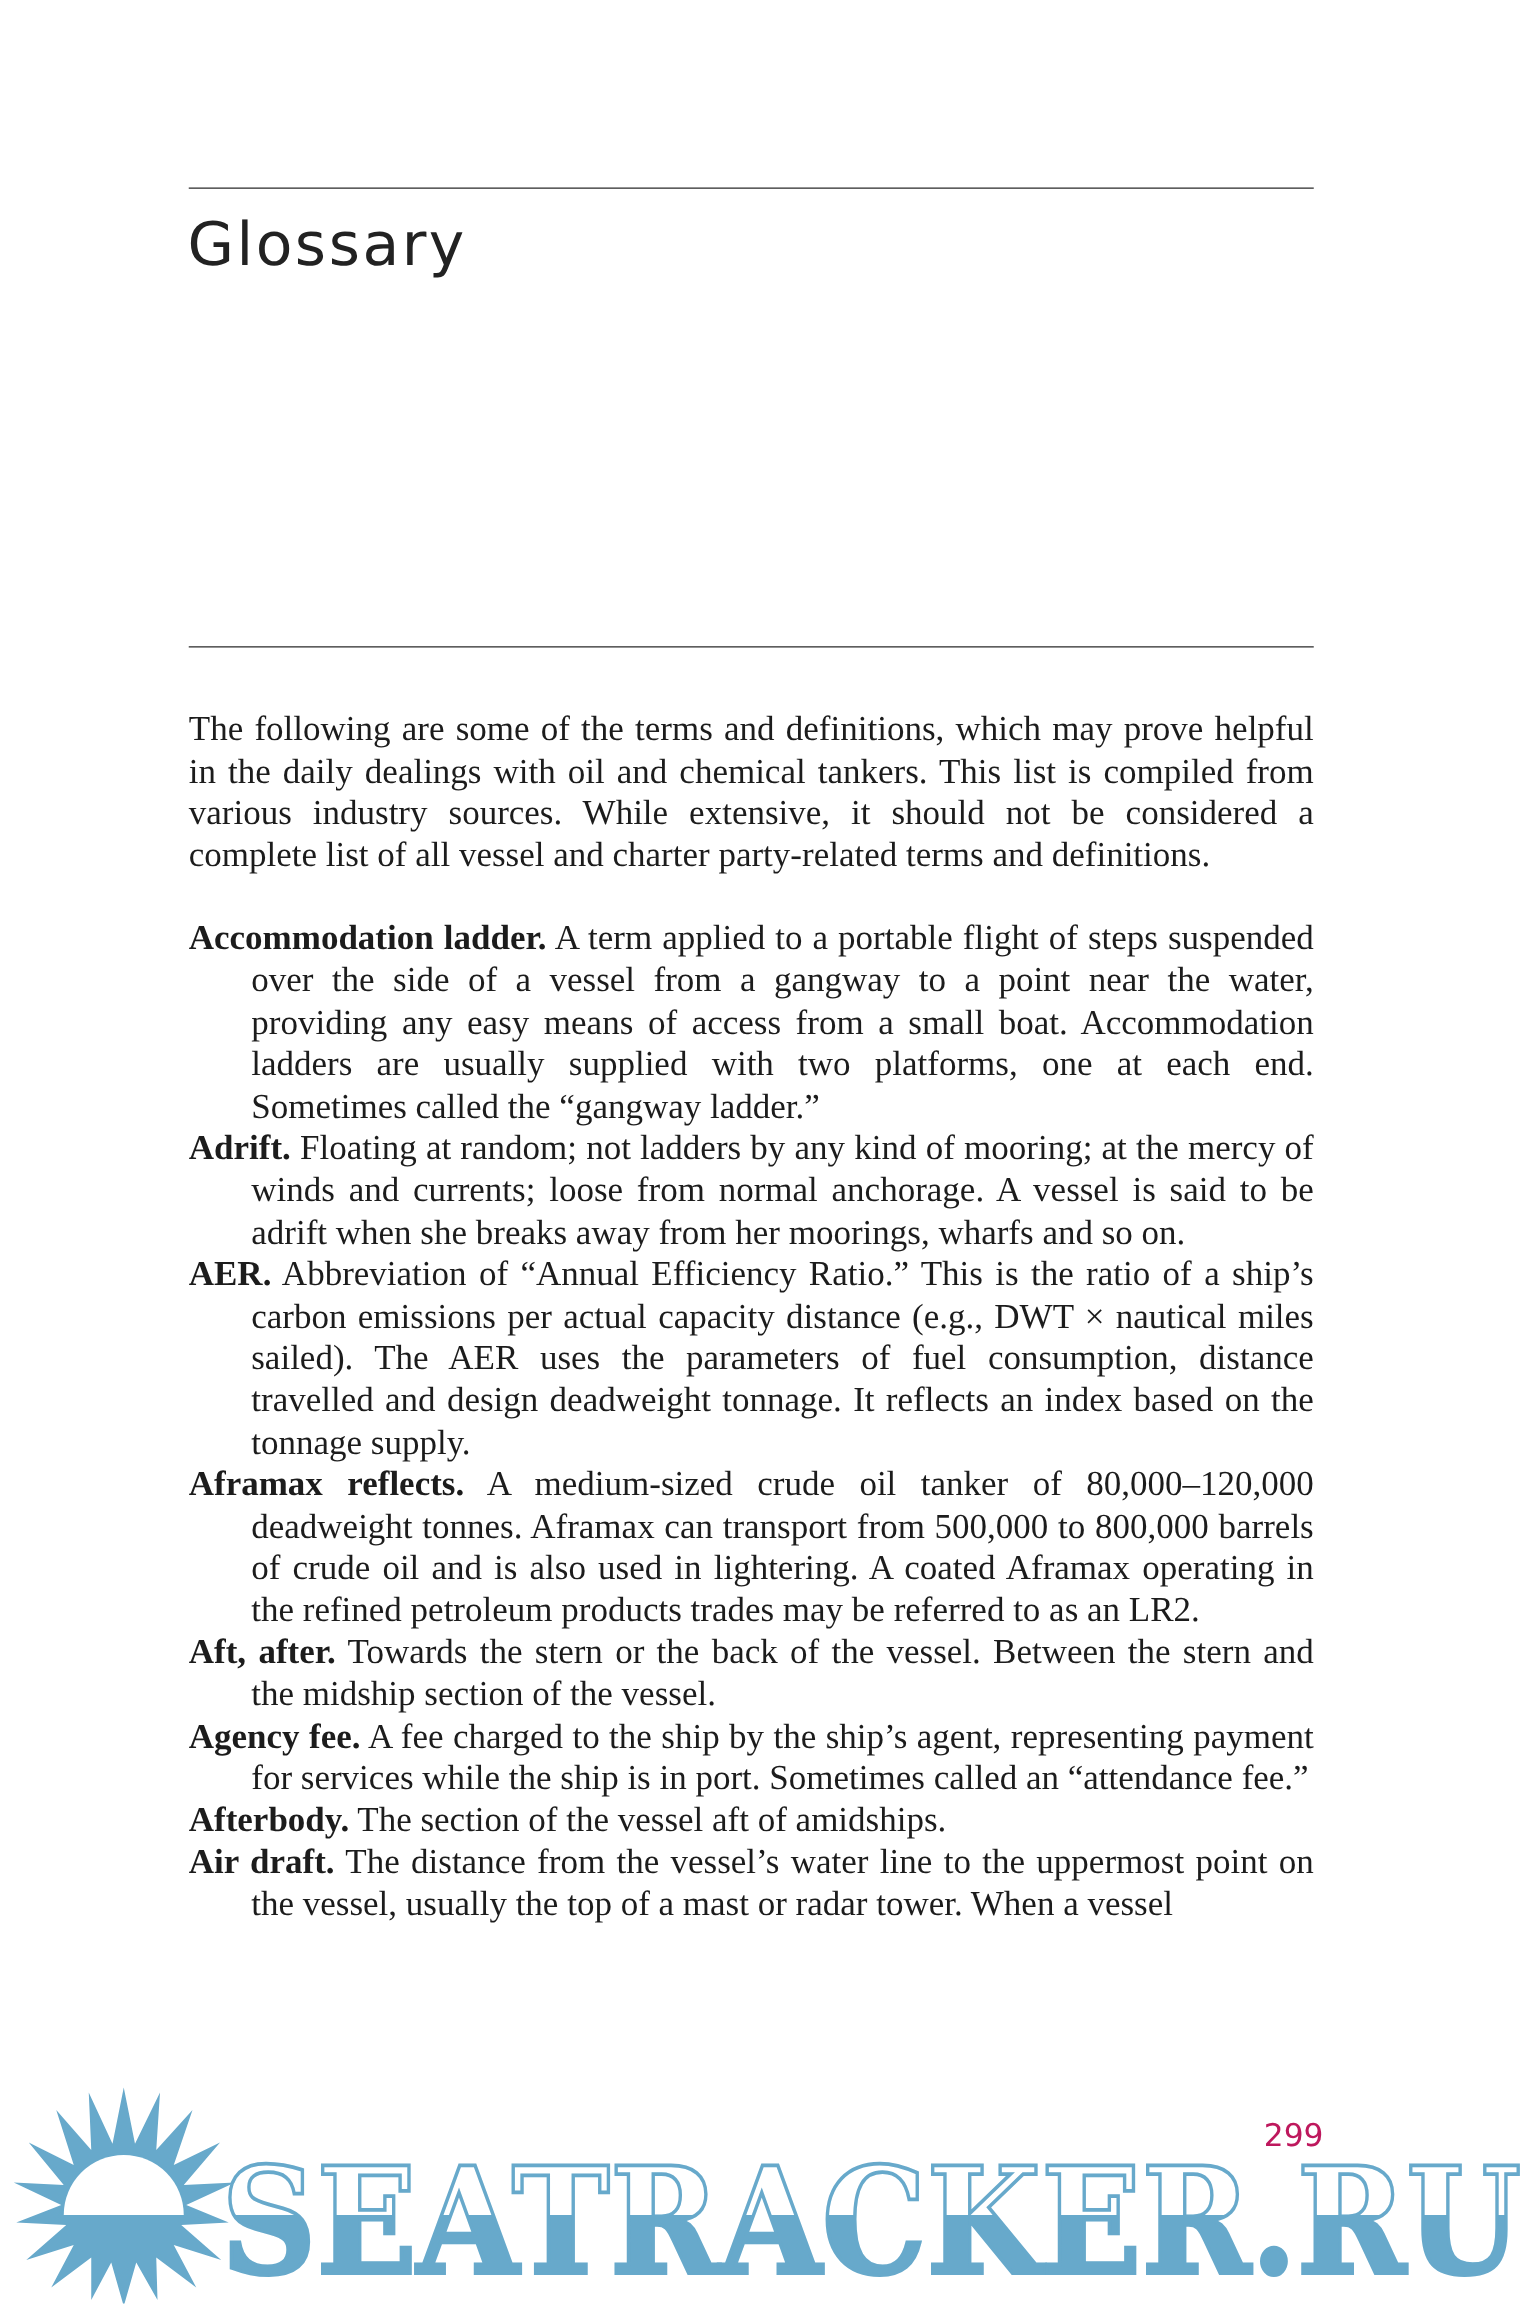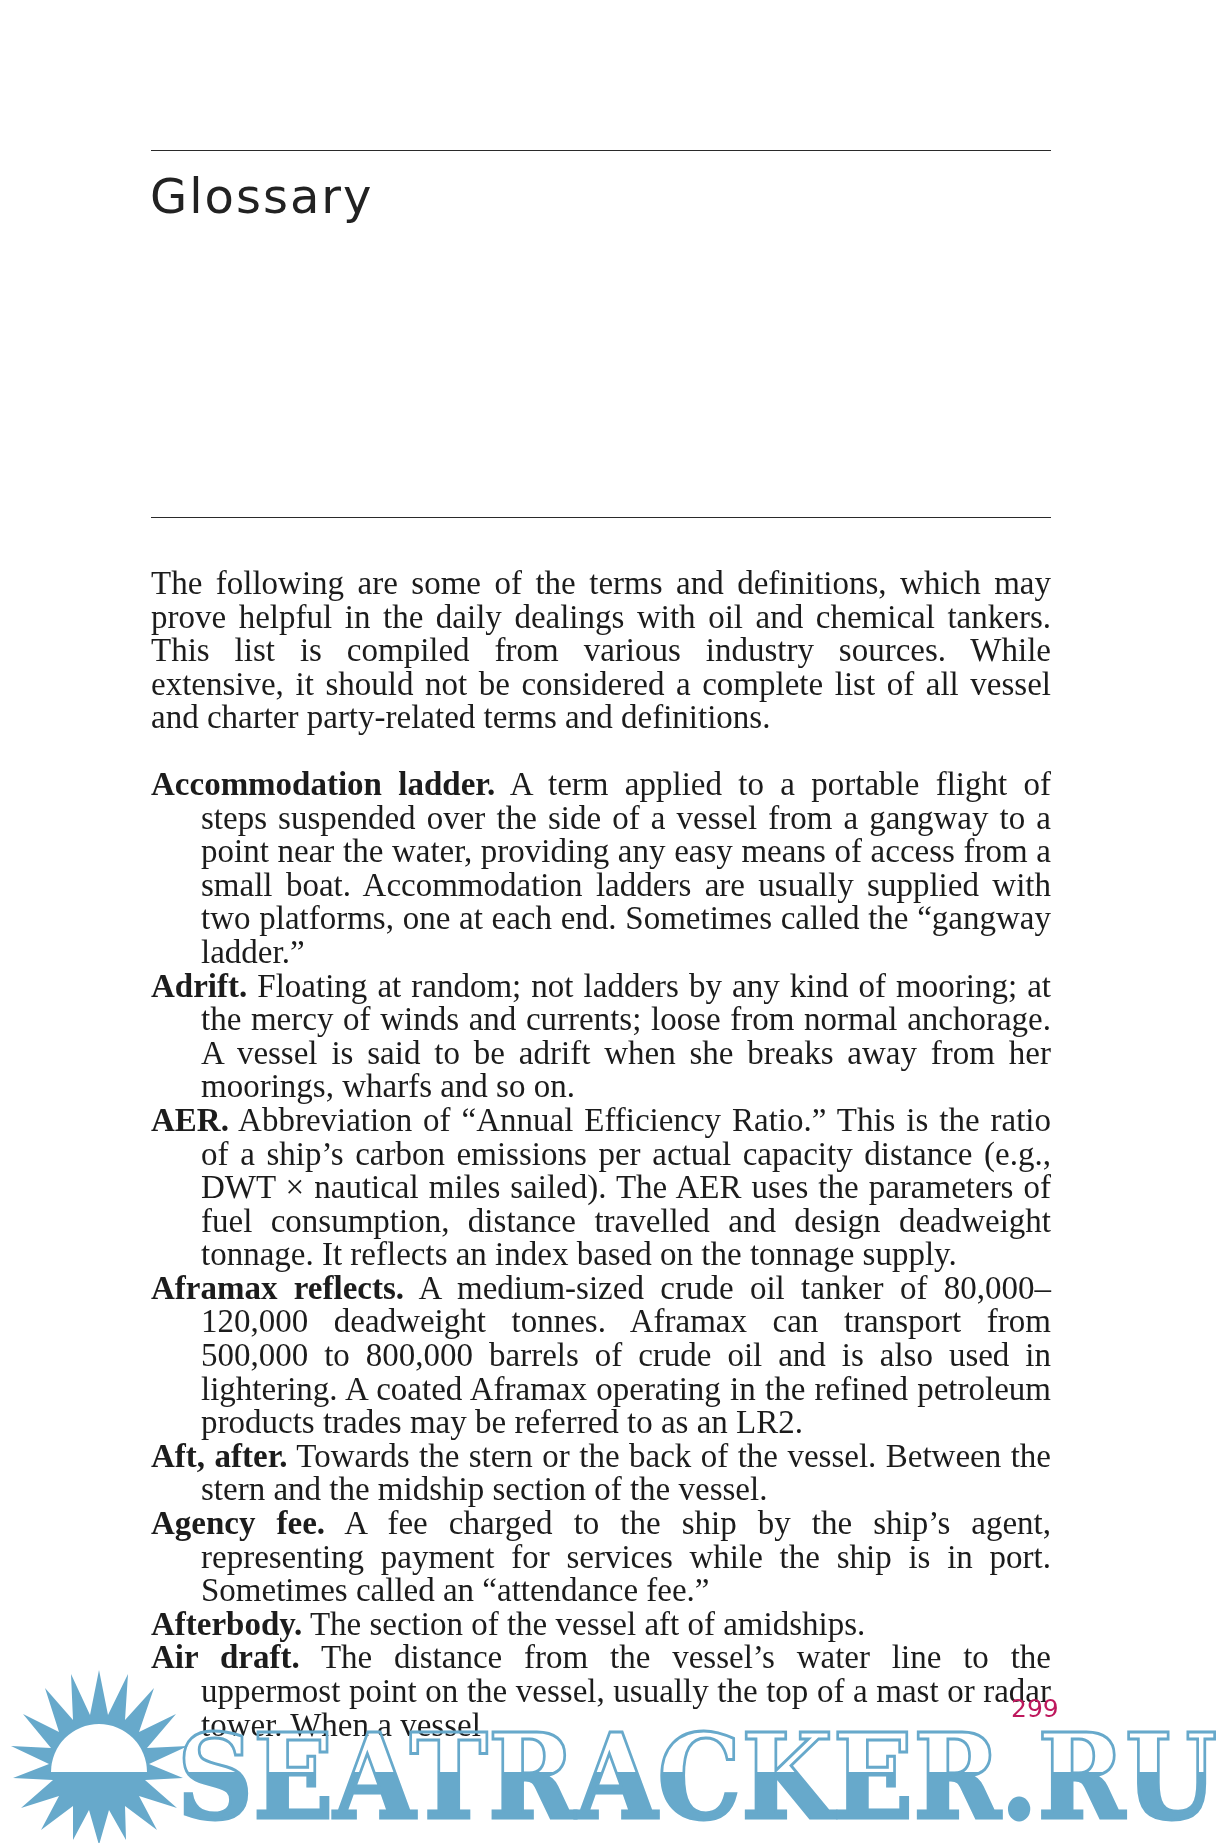--- a/index.html
+++ b/index.html
@@ -33,21 +33,21 @@
     font-size: 48px;
     letter-spacing: 2px;
     color: #222;
   }
   .content {
     position: absolute;
     left: 151px;
     top: 567px;
     width: 900px;
     font-family: "Liberation Serif", serif;
-    font-size: 33px;
+    font-size: 28px;
     line-height: 33.6px;
     text-align: justify;
     color: #1c1c1c;
   }
   .intro {
     margin: 0 0 33px 0;
   }
   .entry {
     margin: 0;
     padding-left: 50px;

